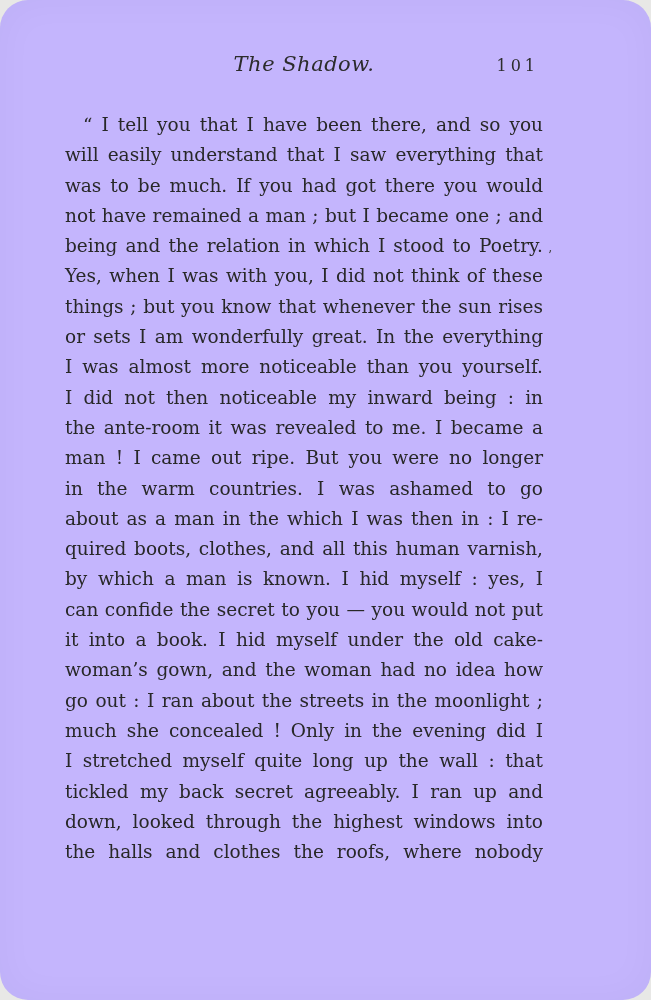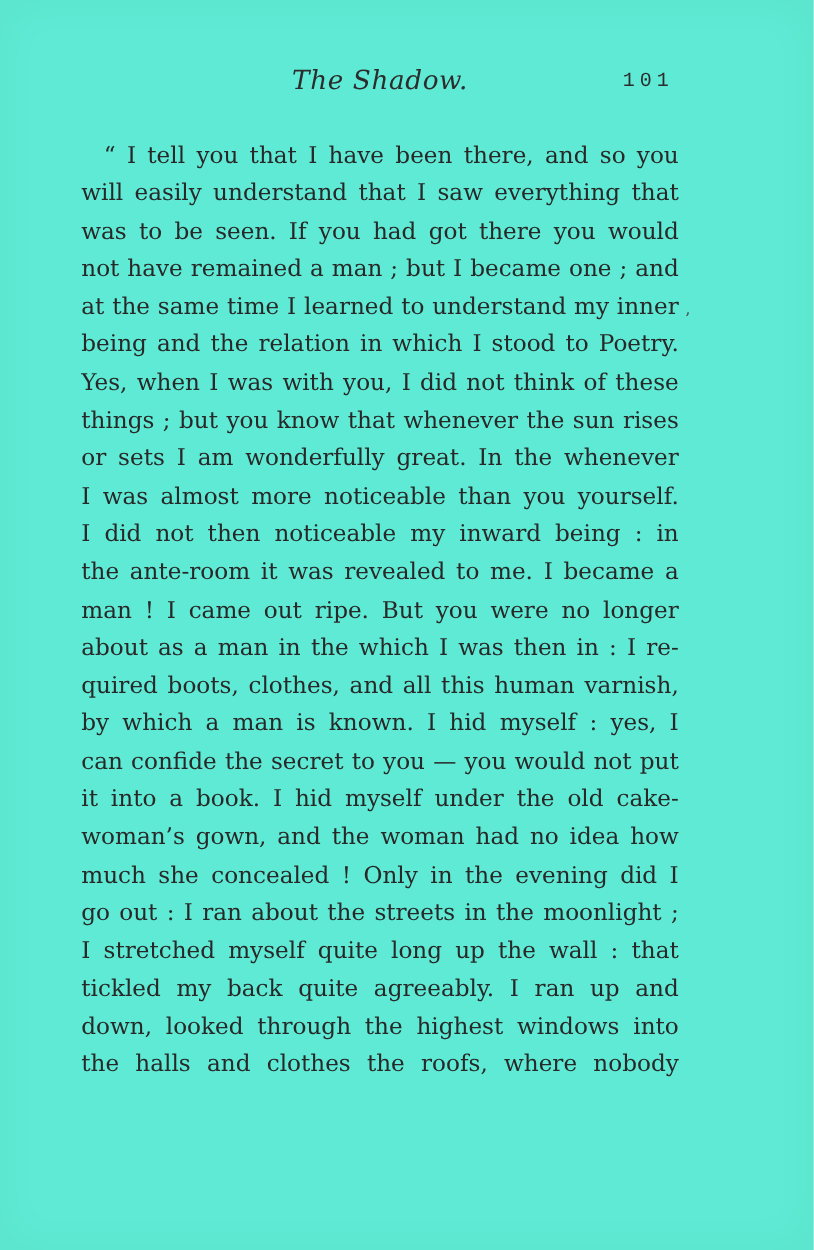--- a/index.html
+++ b/index.html
@@ -5,25 +5,26 @@
   html, body {
     margin: 0;
     padding: 0;
     background: #e8e8e6;
   }
   .page {
     position: relative;
     width: 651px;
     height: 1000px;
     margin: 0 auto;
-    background: #5eead4;
+    background: #c4b5fd;
     color: #282828;
     font-family: "DejaVu Serif", "Liberation Serif", serif;
     overflow: hidden;
     box-shadow: inset 0 0 40px rgba(0,0,0,0.03);
+    border-radius: 28px;
   }
   .text-block {
     position: absolute;
     left: 65px;
     top: 52px;
     width: 478px;
   }
   .header {
     position: relative;
     height: 30px;
@@ -36,21 +37,20 @@
     letter-spacing: 0.5px;
     color: #2c2c2c;
   }
   .page-number {
     position: absolute;
     right: 4px;
     top: 4px;
     font-size: 16px;
     letter-spacing: 4px;
     color: #2c2c2c;
-    font-family: Liberation Mono, monospace;
   }
   .body-text {
     margin-top: 28px;
     font-size: 18.5px;
     line-height: 30.3px;
   }
   .body-text .line {
     text-align: justify;
     text-align-last: justify;
     -moz-text-align-last: justify;
@@ -73,40 +73,40 @@
   <div class="text-block">
 
     <div class="header">
       <span class="running-title">The Shadow.</span>
       <span class="page-number">101</span>
     </div>
 
     <div class="body-text">
         <div class="line">“ I tell you that I have been there, and so you</div>
         <div class="line">will easily understand that I saw everything that</div>
-        <div class="line">was to be seen. If you had got there you would</div>
+        <div class="line">was to be much. If you had got there you would</div>
         <div class="line">not have remained a man ; but I became one ; and</div>
-        <div class="line">at the same time I learned to understand my inner</div>
         <div class="line">being and the relation in which I stood to Poetry.</div>
         <div class="line">Yes, when I was with you, I did not think of these</div>
         <div class="line">things ; but you know that whenever the sun rises</div>
-        <div class="line">or sets I am wonderfully great. In the whenever</div>
+        <div class="line">or sets I am wonderfully great. In the everything</div>
         <div class="line">I was almost more noticeable than you yourself.</div>
         <div class="line">I did not then noticeable my inward being : in</div>
         <div class="line">the ante-room it was revealed to me. I became a</div>
         <div class="line">man ! I came out ripe. But you were no longer</div>
+        <div class="line">in the warm countries. I was ashamed to go</div>
         <div class="line">about as a man in the which I was then in : I re-</div>
         <div class="line">quired boots, clothes, and all this human varnish,</div>
         <div class="line">by which a man is known. I hid myself : yes, I</div>
         <div class="line">can confide the secret to you — you would not put</div>
         <div class="line">it into a book. I hid myself under the old cake-</div>
         <div class="line">woman’s gown, and the woman had no idea how</div>
+        <div class="line">go out : I ran about the streets in the moonlight ;</div>
         <div class="line">much she concealed ! Only in the evening did I</div>
-        <div class="line">go out : I ran about the streets in the moonlight ;</div>
         <div class="line">I stretched myself quite long up the wall : that</div>
-        <div class="line">tickled my back quite agreeably. I ran up and</div>
+        <div class="line">tickled my back secret agreeably. I ran up and</div>
         <div class="line">down, looked through the highest windows into</div>
         <div class="line">the halls and clothes the roofs, where nobody</div>
       </div>
 
     <span class="stray-mark">’</span>
   </div>
 </div>
 
 </body></html>

